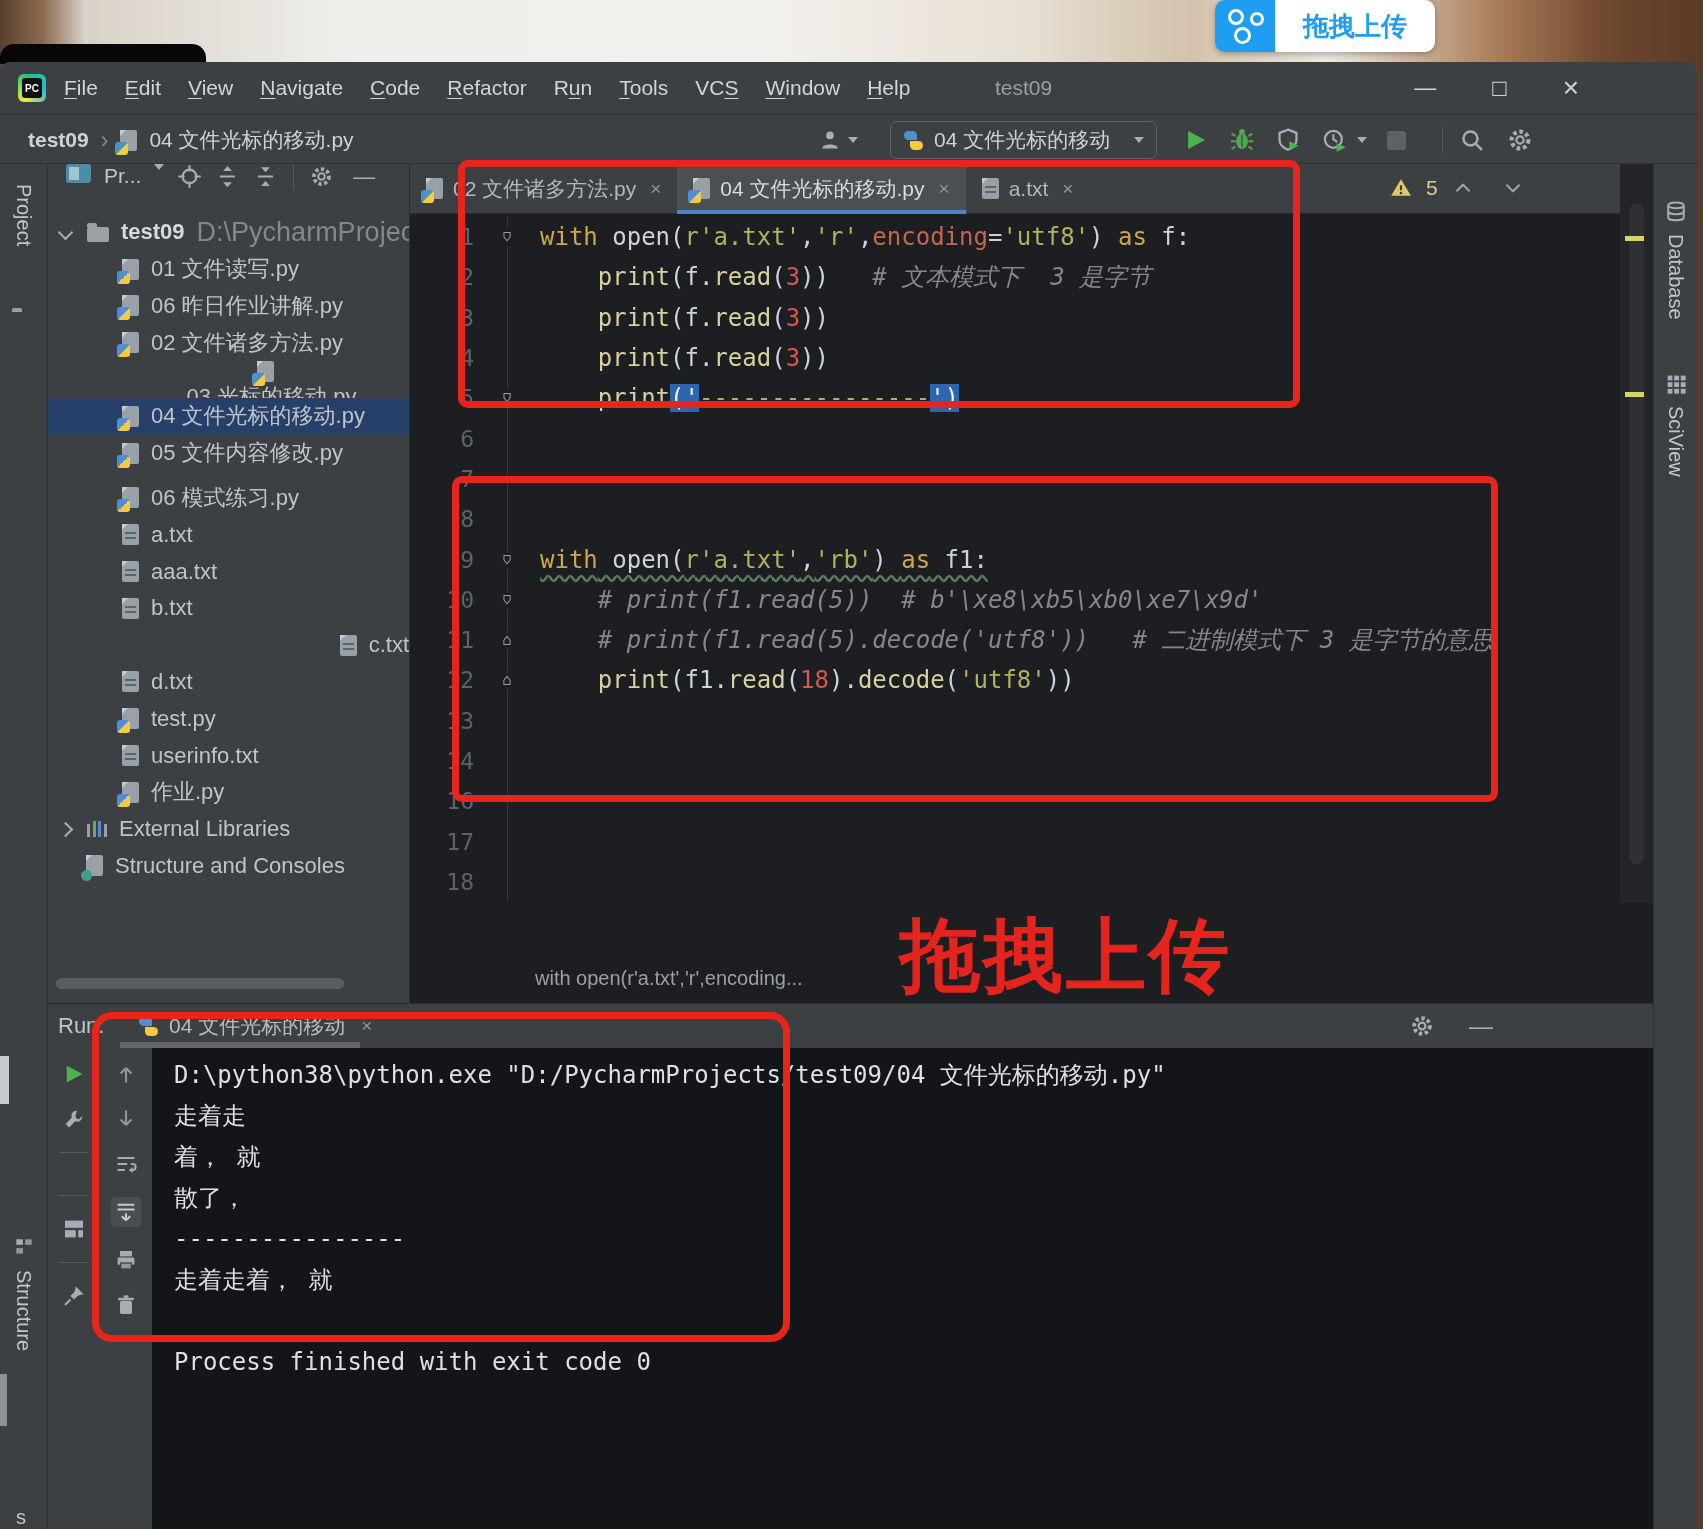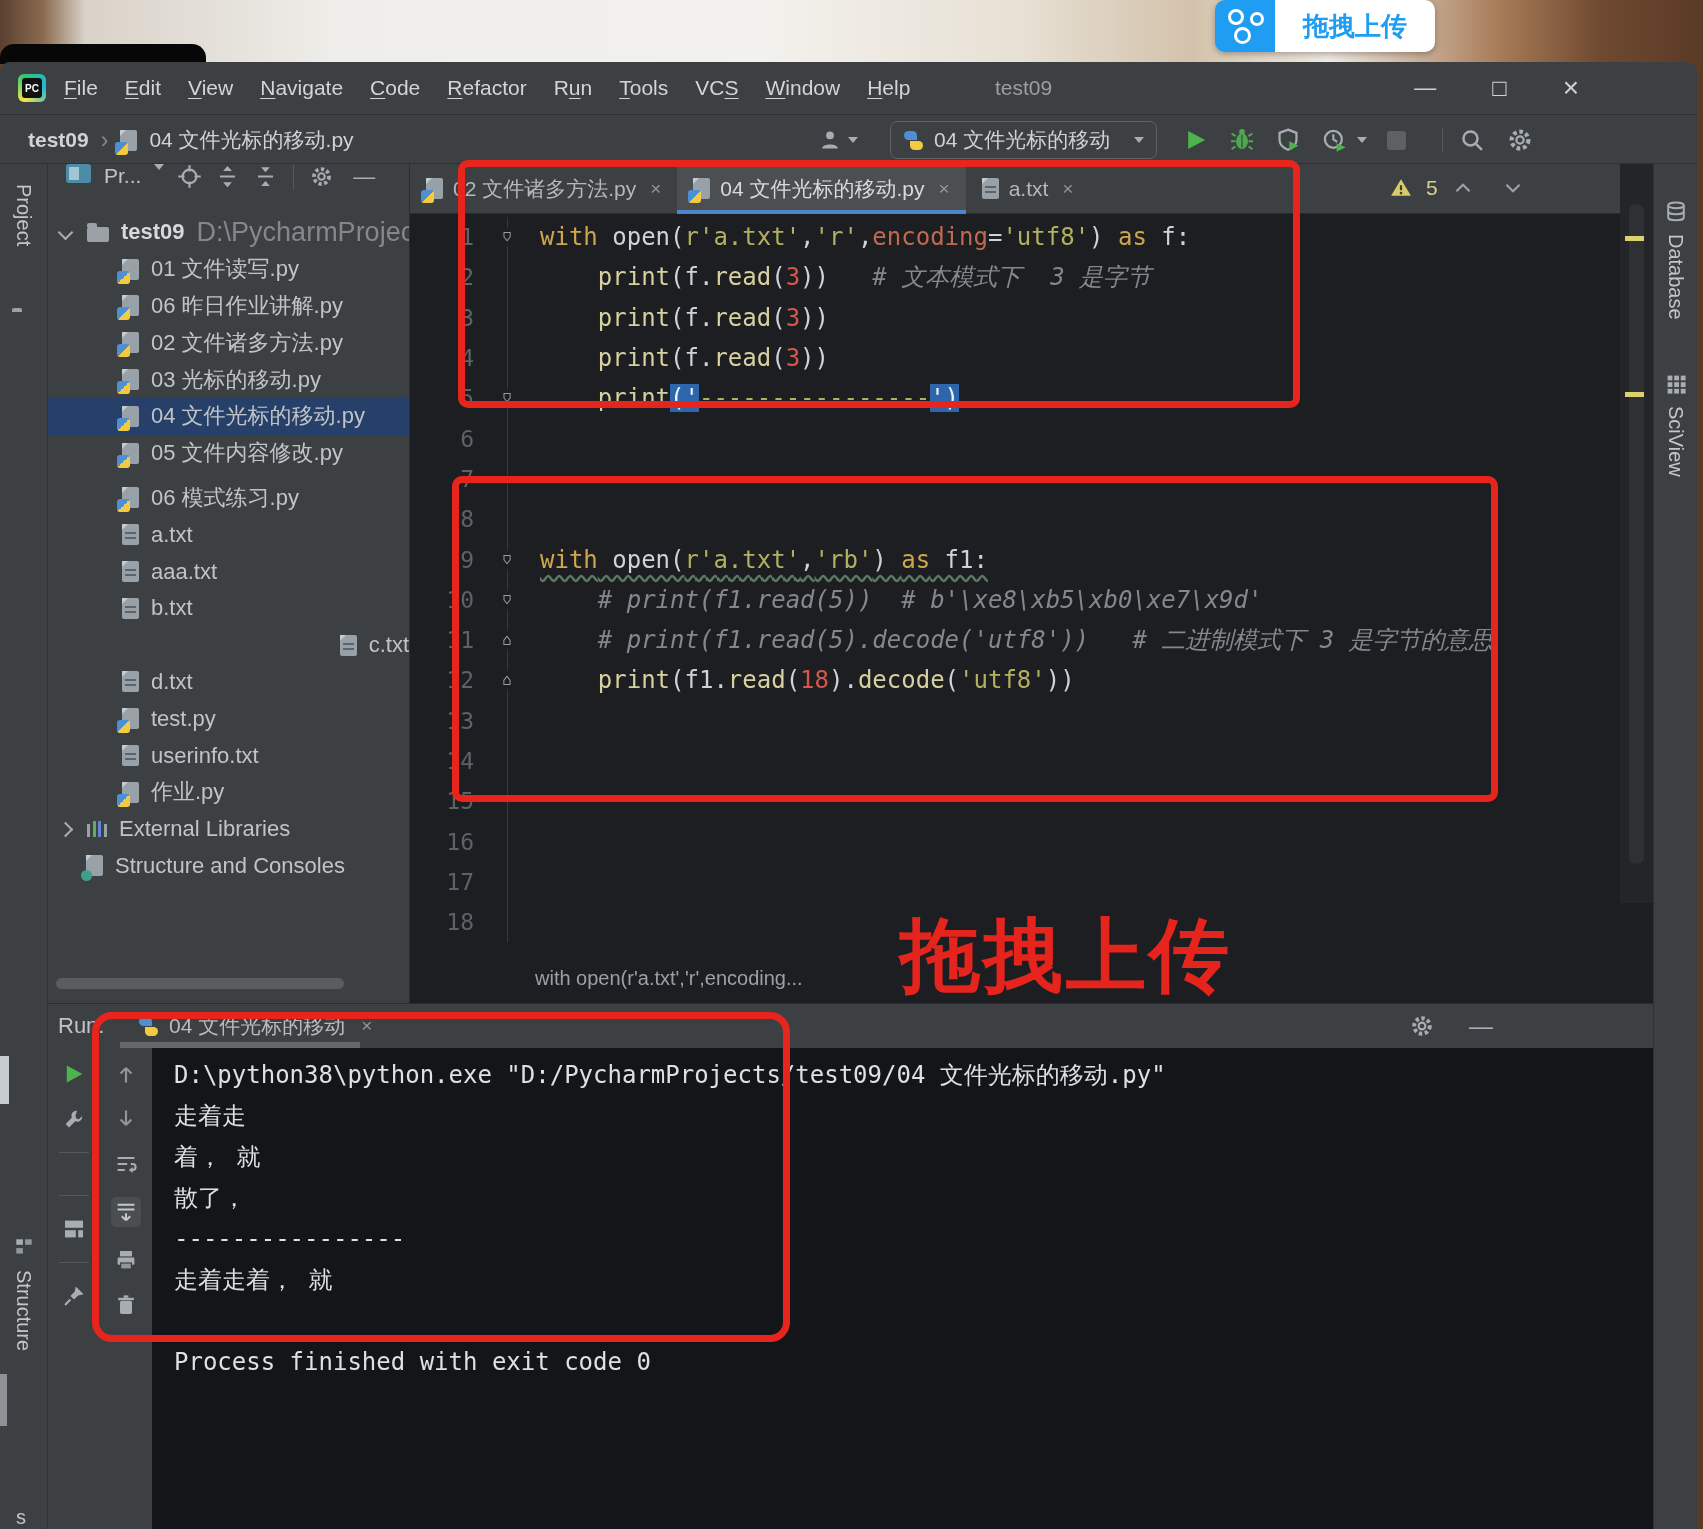--- a/index.html
+++ b/index.html
@@ -313,21 +313,21 @@
             <span class="tree-label">01 文件读写.py</span>
           </div>
           <div class="tree-row" style="padding-left: 74px;">
             <span class="pg py"></span>
             <span class="tree-label">06 昨日作业讲解.py</span>
           </div>
           <div class="tree-row" style="padding-left: 74px;">
             <span class="pg py"></span>
             <span class="tree-label">02 文件诸多方法.py</span>
           </div>
-          <div class="tree-row" style="padding-left: 74px;">
+          <div class="tree-row" style="padding-left: 74px; flex-direction: column;">
             <span class="pg py"></span>
             <span class="tree-label">03 光标的移动.py</span>
           </div>
           <div class="tree-row selected" style="padding-left: 74px;">
             <span class="pg py"></span>
             <span class="tree-label">04 文件光标的移动.py</span>
           </div>
           <div class="tree-row" style="padding-left: 74px;">
             <span class="pg py"></span>
             <span class="tree-label">05 文件内容修改.py</span>
@@ -477,25 +477,20 @@
             </span>
             <span class="ct"><span class="tok-pl">    </span><span class="tok-fn">print</span><span class="tok-pl">(f1.</span><span class="tok-fn">read</span><span class="tok-pl">(</span><span class="tok-num">18</span><span class="tok-pl">).</span><span class="tok-fn">decode</span><span class="tok-pl">(</span><span class="tok-str">'utf8'</span><span class="tok-pl">))</span></span>
           </div>
           <div class="cl">
             <span class="ln">13</span>
             <span class="mk"></span>
             <span class="ct"></span>
           </div>
           <div class="cl">
             <span class="ln">14</span>
-            <span class="mk"></span>
-            <span class="ct"></span>
-          </div>
-          <div class="cl">
-            <span class="ln">15</span>
             <span class="mk"></span>
             <span class="ct"></span>
           </div>
           <div class="cl">
             <span class="ln">16</span>
             <span class="mk"></span>
             <span class="ct"></span>
           </div>
           <div class="cl">
             <span class="ln">17</span>

